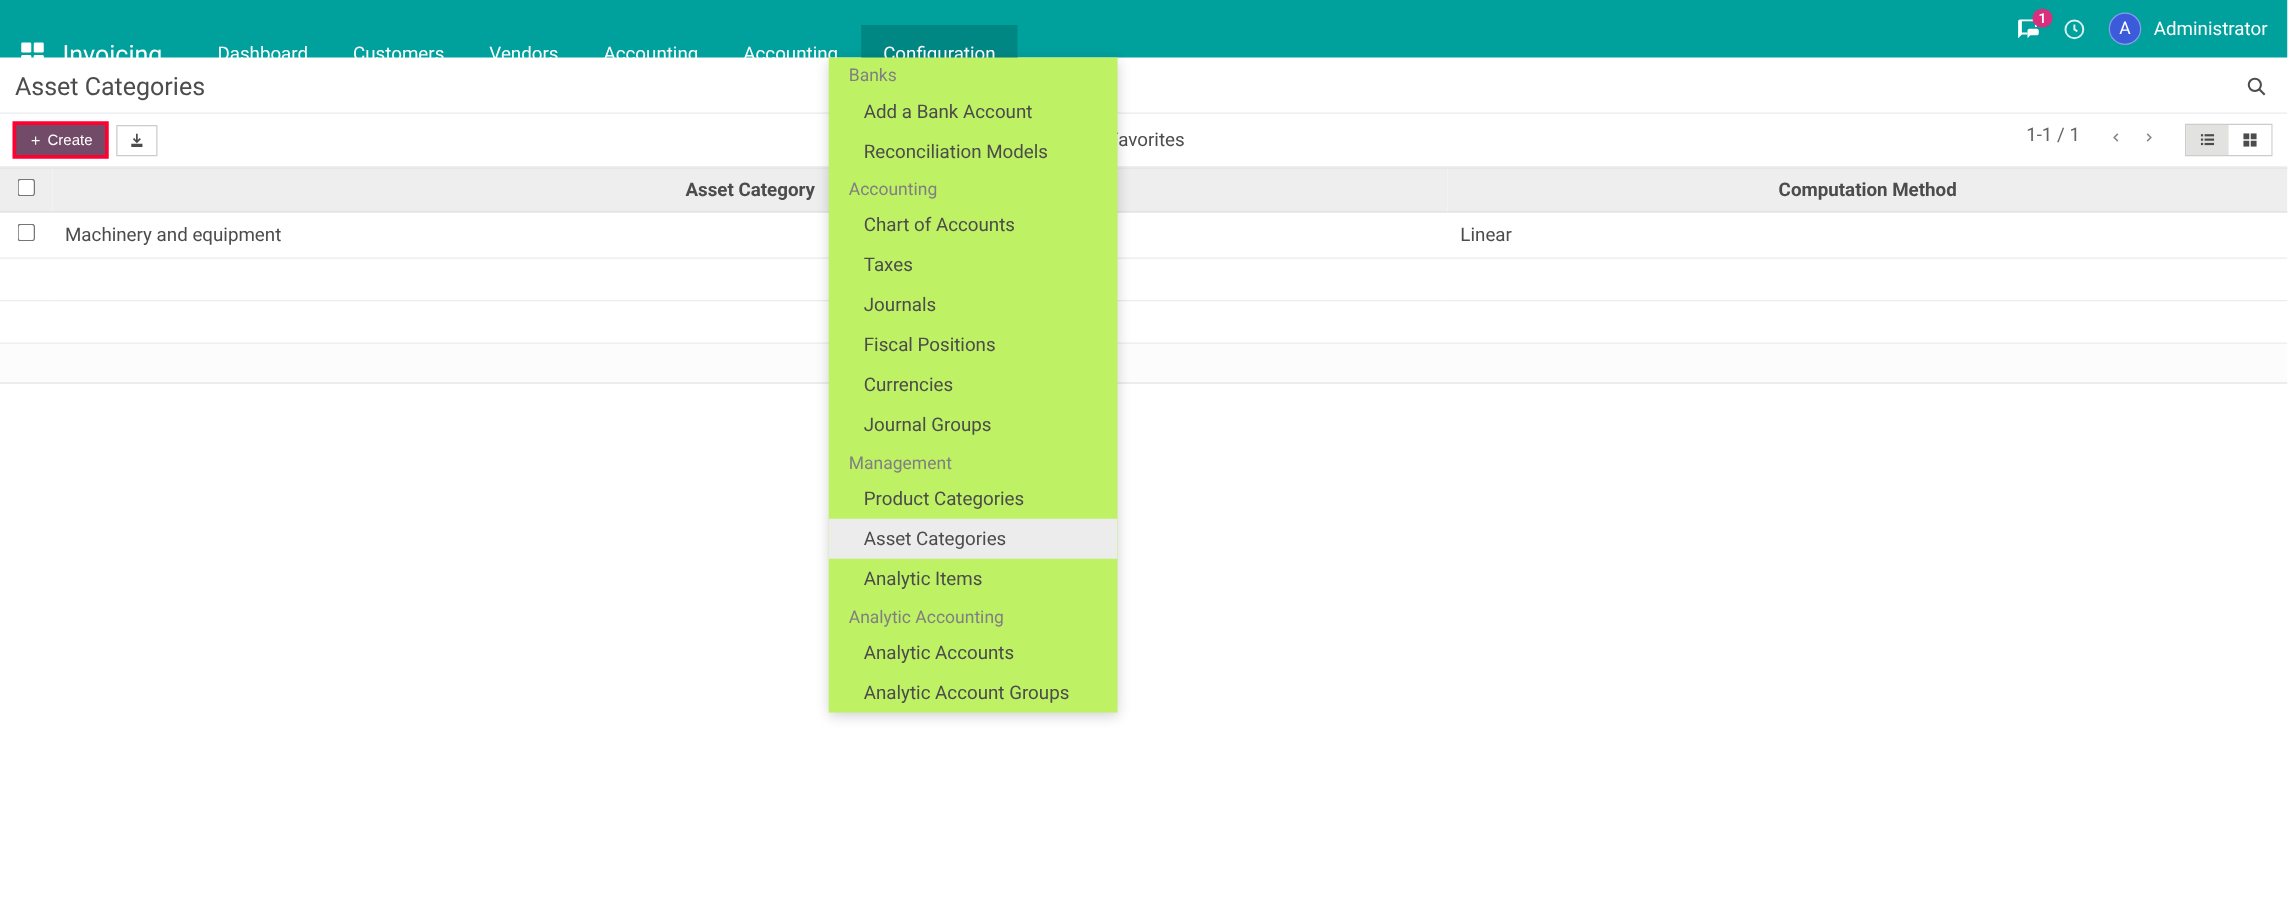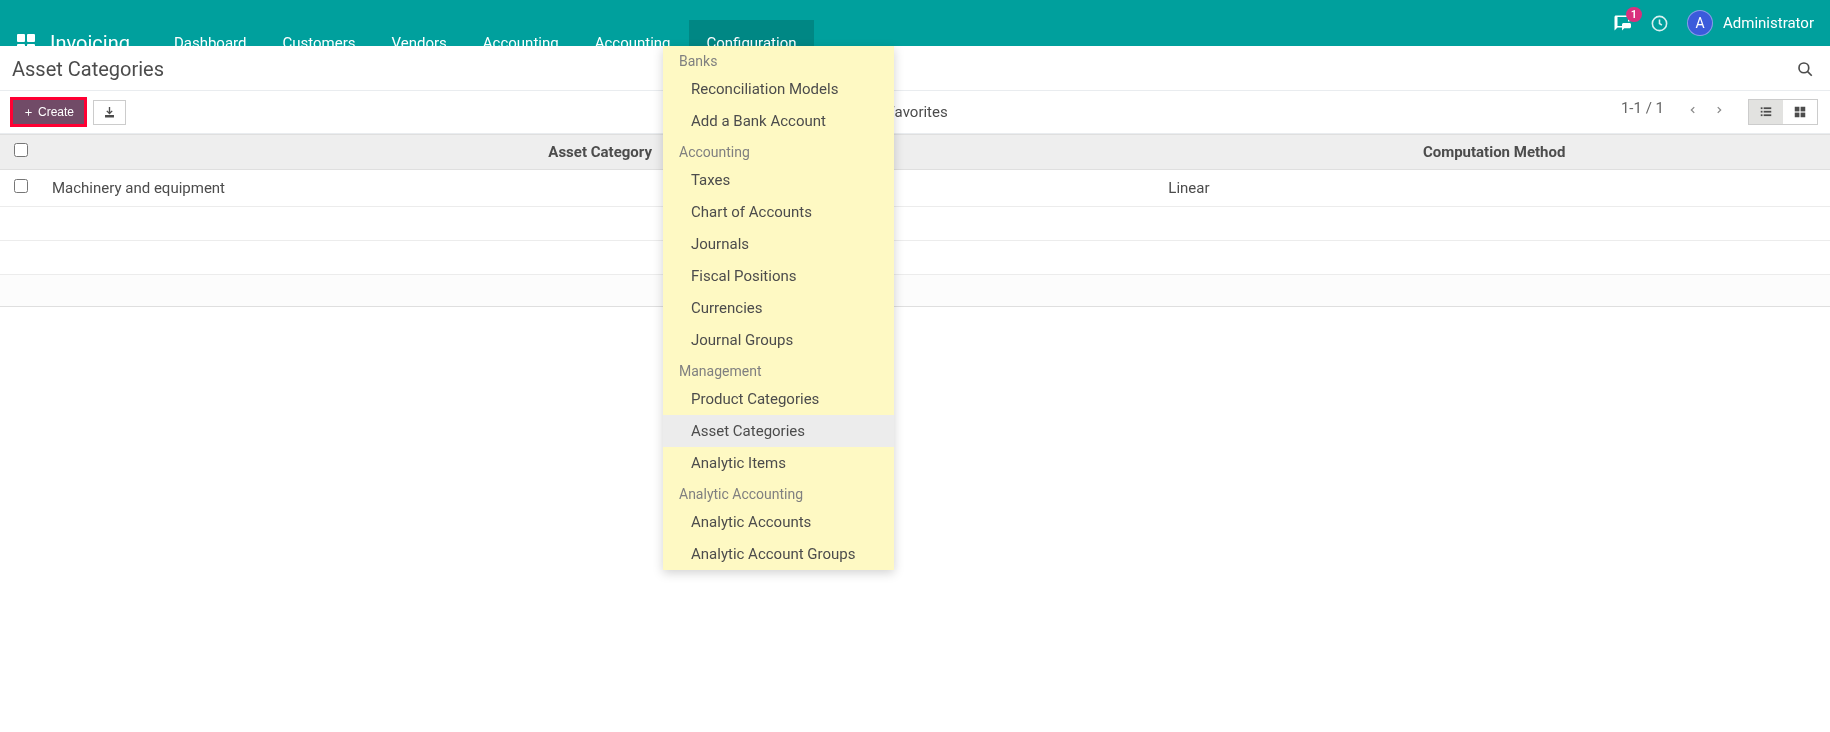--- a/index.html
+++ b/index.html
@@ -87,21 +87,21 @@
   .list-table input[type=checkbox] { width: 14px; height: 14px; cursor: pointer; }
   .blank-row td { height: 34px; }
   .table-footer td { border-top: 1px solid #dfdfdf; border-bottom: 1px solid #dfdfdf; background: #fcfcfc; height: 32px; }
 
   
   .dropdown {
     position: absolute;
     top: 46px;
     left: 663px;
     width: 231px;
-    background: #fef9c3;
+    background: #bef264;
     box-shadow: 0 3px 10px rgba(0,0,0,0.18);
     max-height: 560px;
     overflow-y: auto;
   }
   .dropdown::-webkit-scrollbar { width: 10px; }
   .dropdown::-webkit-scrollbar-thumb { background: #c7c7c7; }
   .dropdown-header { padding: 7px 16px 4px 16px; color: #808080; font-size: 14px; }
   .dropdown-item { padding: 7px 16px 7px 28px; color: #4c4c4c; cursor: pointer; font-size: 15px; }
   .dropdown-item.active { background: #ececec; }
   
@@ -251,25 +251,25 @@
       <tr class="table-footer">
         <td></td>
         <td></td>
         <td></td>
       </tr>
     </tbody>
 </table>
 
 <div class="dropdown">
     <div class="dropdown-header">Banks</div>
+    <div class="dropdown-item">Add a Bank Account</div>
     <div class="dropdown-item">Reconciliation Models</div>
-    <div class="dropdown-item">Add a Bank Account</div>
     <div class="dropdown-header">Accounting</div>
+    <div class="dropdown-item">Chart of Accounts</div>
     <div class="dropdown-item">Taxes</div>
-    <div class="dropdown-item">Chart of Accounts</div>
     <div class="dropdown-item">Journals</div>
     <div class="dropdown-item">Fiscal Positions</div>
     <div class="dropdown-item">Currencies</div>
     <div class="dropdown-item">Journal Groups</div>
     <div class="dropdown-header">Management</div>
     <div class="dropdown-item">Product Categories</div>
     <div class="dropdown-item active">Asset Categories</div>
     <div class="dropdown-item">Analytic Items</div>
     <div class="dropdown-header">Analytic Accounting</div>
     <div class="dropdown-item">Analytic Accounts</div>

